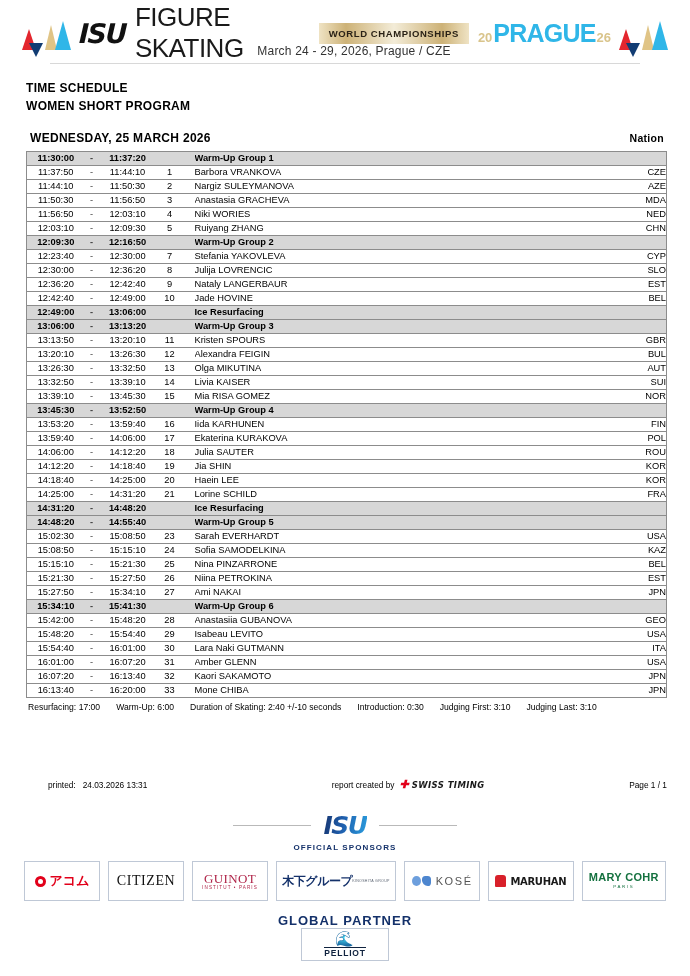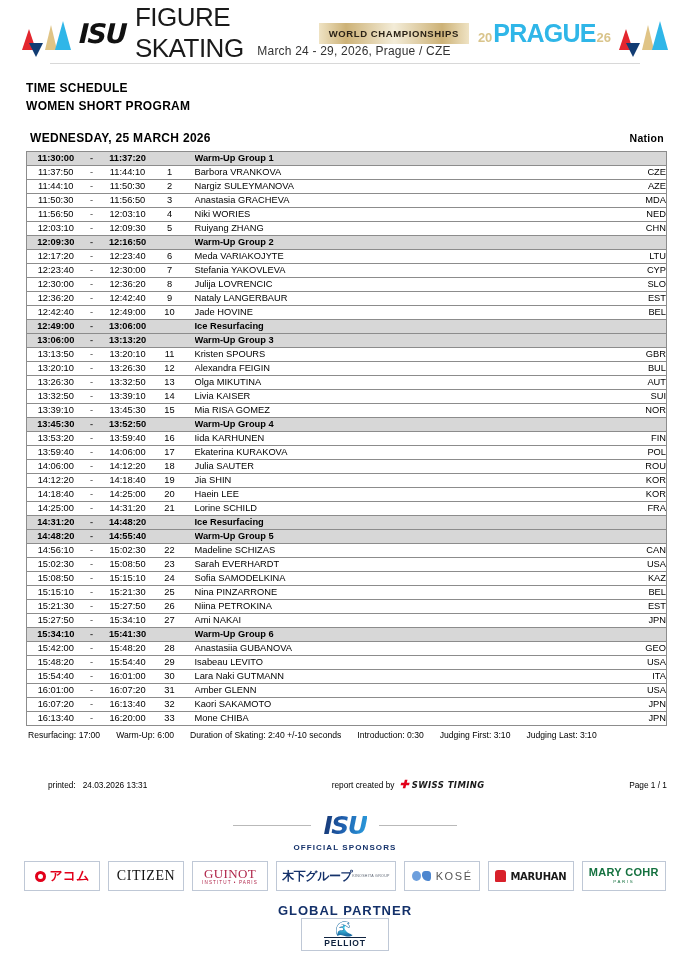--- a/index.html
+++ b/index.html
@@ -172,21 +172,21 @@
     color: #14316a;
     margin-top: 1px;
   }
   .logo-row {
     display: flex; justify-content: center; align-items: stretch;
     gap: 8px; margin-top: 9px; padding: 0 24px;
   }
   .logo-box {
     border: 1px solid #bfc8d6;
     background: #fff;
-    height: 30px;
+    height: 40px;
     min-width: 76px;
     padding: 0 8px;
     display: flex; align-items: center; justify-content: center;
     white-space: nowrap;
   }
   .lg-acom { display: flex; align-items: center; gap: 4px; }
   .acom-ring {
     width: 11px; height: 11px; border-radius: 50%;
     border: 3px solid #e2001a;
   }
@@ -336,29 +336,20 @@
         <tr class="group">
           <td class="c-start">12:09:30</td>
           <td class="c-dash">-</td>
           <td class="c-end">12:16:50</td>
           <td class="c-num"></td>
           <td class="c-gap"></td>
           <td class="c-name">Warm-Up Group 2</td>
           <td class="c-nat"></td>
         </tr>
         <tr class="skater">
-          <td class="c-start">12:17:20</td>
-          <td class="c-dash">-</td>
-          <td class="c-end">12:23:40</td>
-          <td class="c-num">6</td>
-          <td class="c-gap"></td>
-          <td class="c-name">Meda VARIAKOJYTE</td>
-          <td class="c-nat">LTU</td>
-        </tr>
-        <tr class="skater">
           <td class="c-start">12:23:40</td>
           <td class="c-dash">-</td>
           <td class="c-end">12:30:00</td>
           <td class="c-num">7</td>
           <td class="c-gap"></td>
           <td class="c-name">Stefania YAKOVLEVA</td>
           <td class="c-nat">CYP</td>
         </tr>
         <tr class="skater">
           <td class="c-start">12:30:00</td>
@@ -523,29 +514,20 @@
           <td class="c-nat"></td>
         </tr>
         <tr class="group">
           <td class="c-start">14:48:20</td>
           <td class="c-dash">-</td>
           <td class="c-end">14:55:40</td>
           <td class="c-num"></td>
           <td class="c-gap"></td>
           <td class="c-name">Warm-Up Group 5</td>
           <td class="c-nat"></td>
-        </tr>
-        <tr class="skater">
-          <td class="c-start">14:56:10</td>
-          <td class="c-dash">-</td>
-          <td class="c-end">15:02:30</td>
-          <td class="c-num">22</td>
-          <td class="c-gap"></td>
-          <td class="c-name">Madeline SCHIZAS</td>
-          <td class="c-nat">CAN</td>
         </tr>
         <tr class="skater">
           <td class="c-start">15:02:30</td>
           <td class="c-dash">-</td>
           <td class="c-end">15:08:50</td>
           <td class="c-num">23</td>
           <td class="c-gap"></td>
           <td class="c-name">Sarah EVERHARDT</td>
           <td class="c-nat">USA</td>
         </tr>

